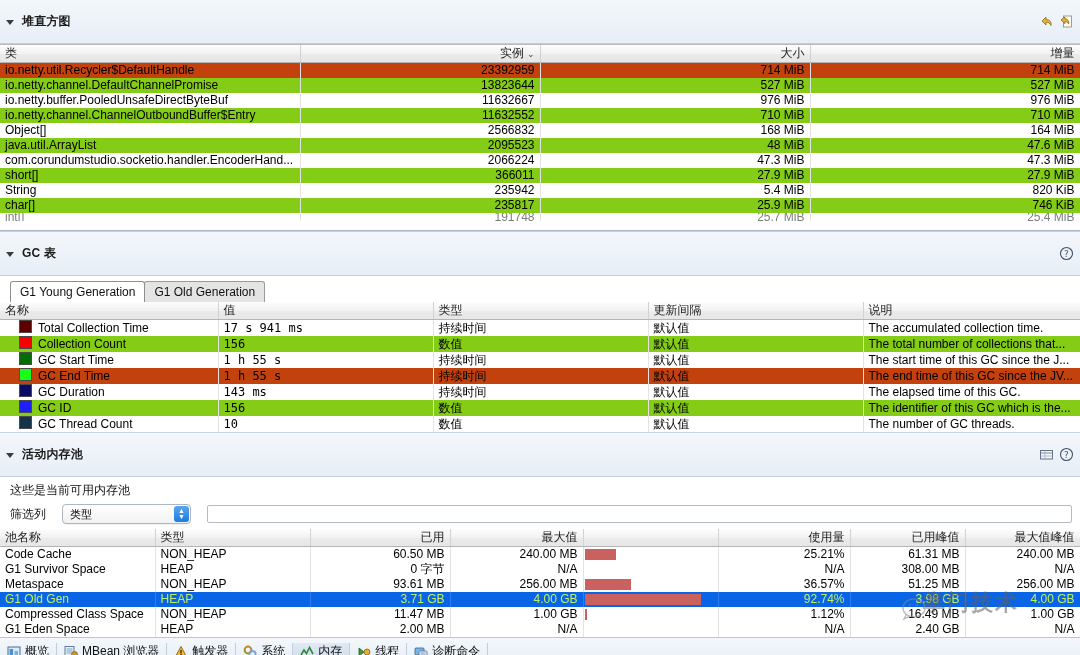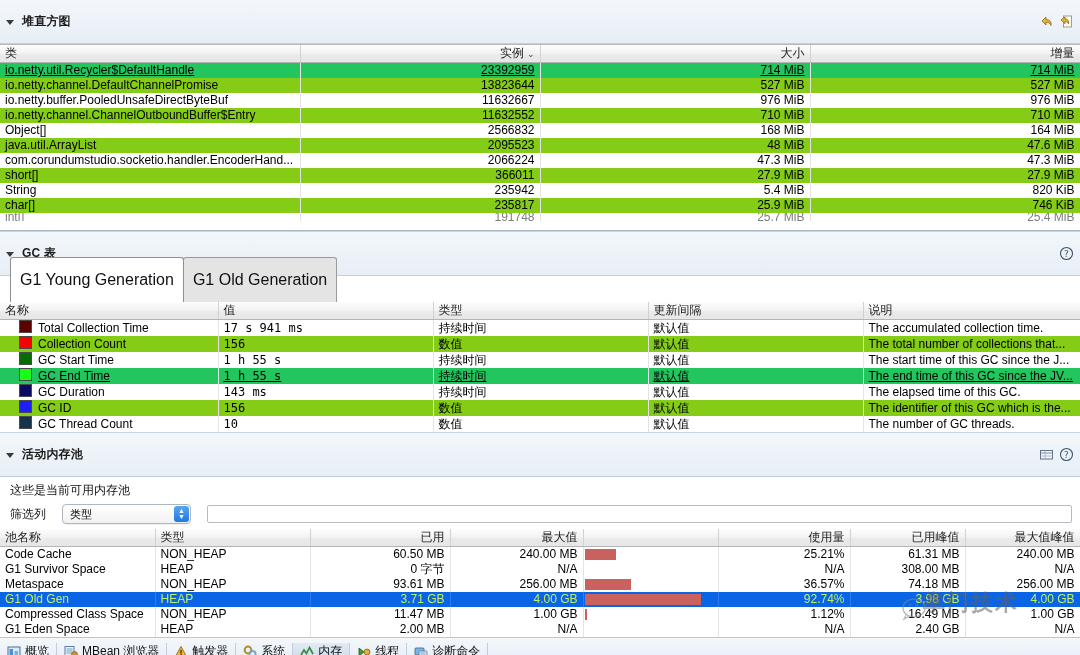--- a/index.html
+++ b/index.html
@@ -48,21 +48,21 @@
     border-bottom:1px solid #b4b4b4;border-right:1px solid #d2d2d2;
     height:16px;padding:0 5px;text-align:left;white-space:nowrap;overflow:hidden;
   }
   .tbl th.r{text-align:right;}
   .tbl td{
     font-size:12px;height:15px;line-height:15px;padding:0 5px;white-space:nowrap;
     overflow:hidden;text-overflow:ellipsis;border-right:1px solid #e3e3e3;
   }
   .tbl td.r{text-align:right;}
   .tbl tr.alt td{background:#84cc16;}
-  .tbl tr.sel-grey td{background:#22c55e;text-decoration:underline;}
+  .tbl tr.sel-grey td{background:#c2410c;}
   .tbl tr.sel-blue td{background:#0a64e6;color:#bef264;border-right-color:#2f7bf0;}
   .sortmark{font-size:9px;margin-left:3px;color:#444;}
 
   
   .heap-panel{position:relative;}
   .heap-scroll{
     height:185px;overflow:hidden;border-top:1px solid #b9b9b9;
     border-bottom:1px solid #aab6c4;background:#fff;
   }
   .clip-row td{height:8px;line-height:8px;color:#7c7c7c;}
@@ -70,21 +70,21 @@
   
   .gc-panel{background:#fff;}
   .tabs{
     height:26px;display:flex;align-items:flex-end;padding-left:10px;
     background:#fff;position:relative;
   }
   .tabs::after{
     content:"";position:absolute;left:0;right:0;bottom:0;height:0;
   }
   .tab{
-    height:20px;line-height:20px;padding:12px 9px;font-size:16px;color:#111;
+    height:20px;line-height:20px;padding:0 9px;font-size:12px;color:#111;
     border:1px solid #9a9a9a;border-bottom:none;
     border-radius:3px 3px 0 0;background:#e4e4e4;margin-right:-1px;position:relative;
   }
   .tab.active{background:#ffffff;border-color:#8f8f8f;z-index:2;}
   .tab-underline{
     height:1px;background:#8f8f8f;margin-top:-1px;
   }
   .swatch{
     width:11px;height:11px;display:inline-block;vertical-align:-1px;
     border:1px solid #4a4a4a;margin-right:6px;margin-left:14px;
@@ -430,21 +430,21 @@
             <td class="">Metaspace</td>
             <td class="">NON_HEAP</td>
             <td class="r">93.61 MB</td>
             <td class="r">256.00 MB</td>
             <td class=" bar-cell">
               <div class="bar-wrap">
                 <span class="usagebar" style="width: 46.0782px; background: rgb(201, 97, 95);"></span>
               </div>
             </td>
             <td class="r">36.57%</td>
-            <td class="r">74.18 MB</td>
+            <td class="r">51.25 MB</td>
             <td class="r">256.00 MB</td>
           </tr>
           <tr class="sel-blue">
             <td class="">G1 Old Gen</td>
             <td class="">HEAP</td>
             <td class="r">3.71 GB</td>
             <td class="r">4.00 GB</td>
             <td class=" bar-cell">
               <div class="bar-wrap">
                 <span class="usagebar" style="width: 116.852px; background: rgb(201, 97, 95);"></span>

